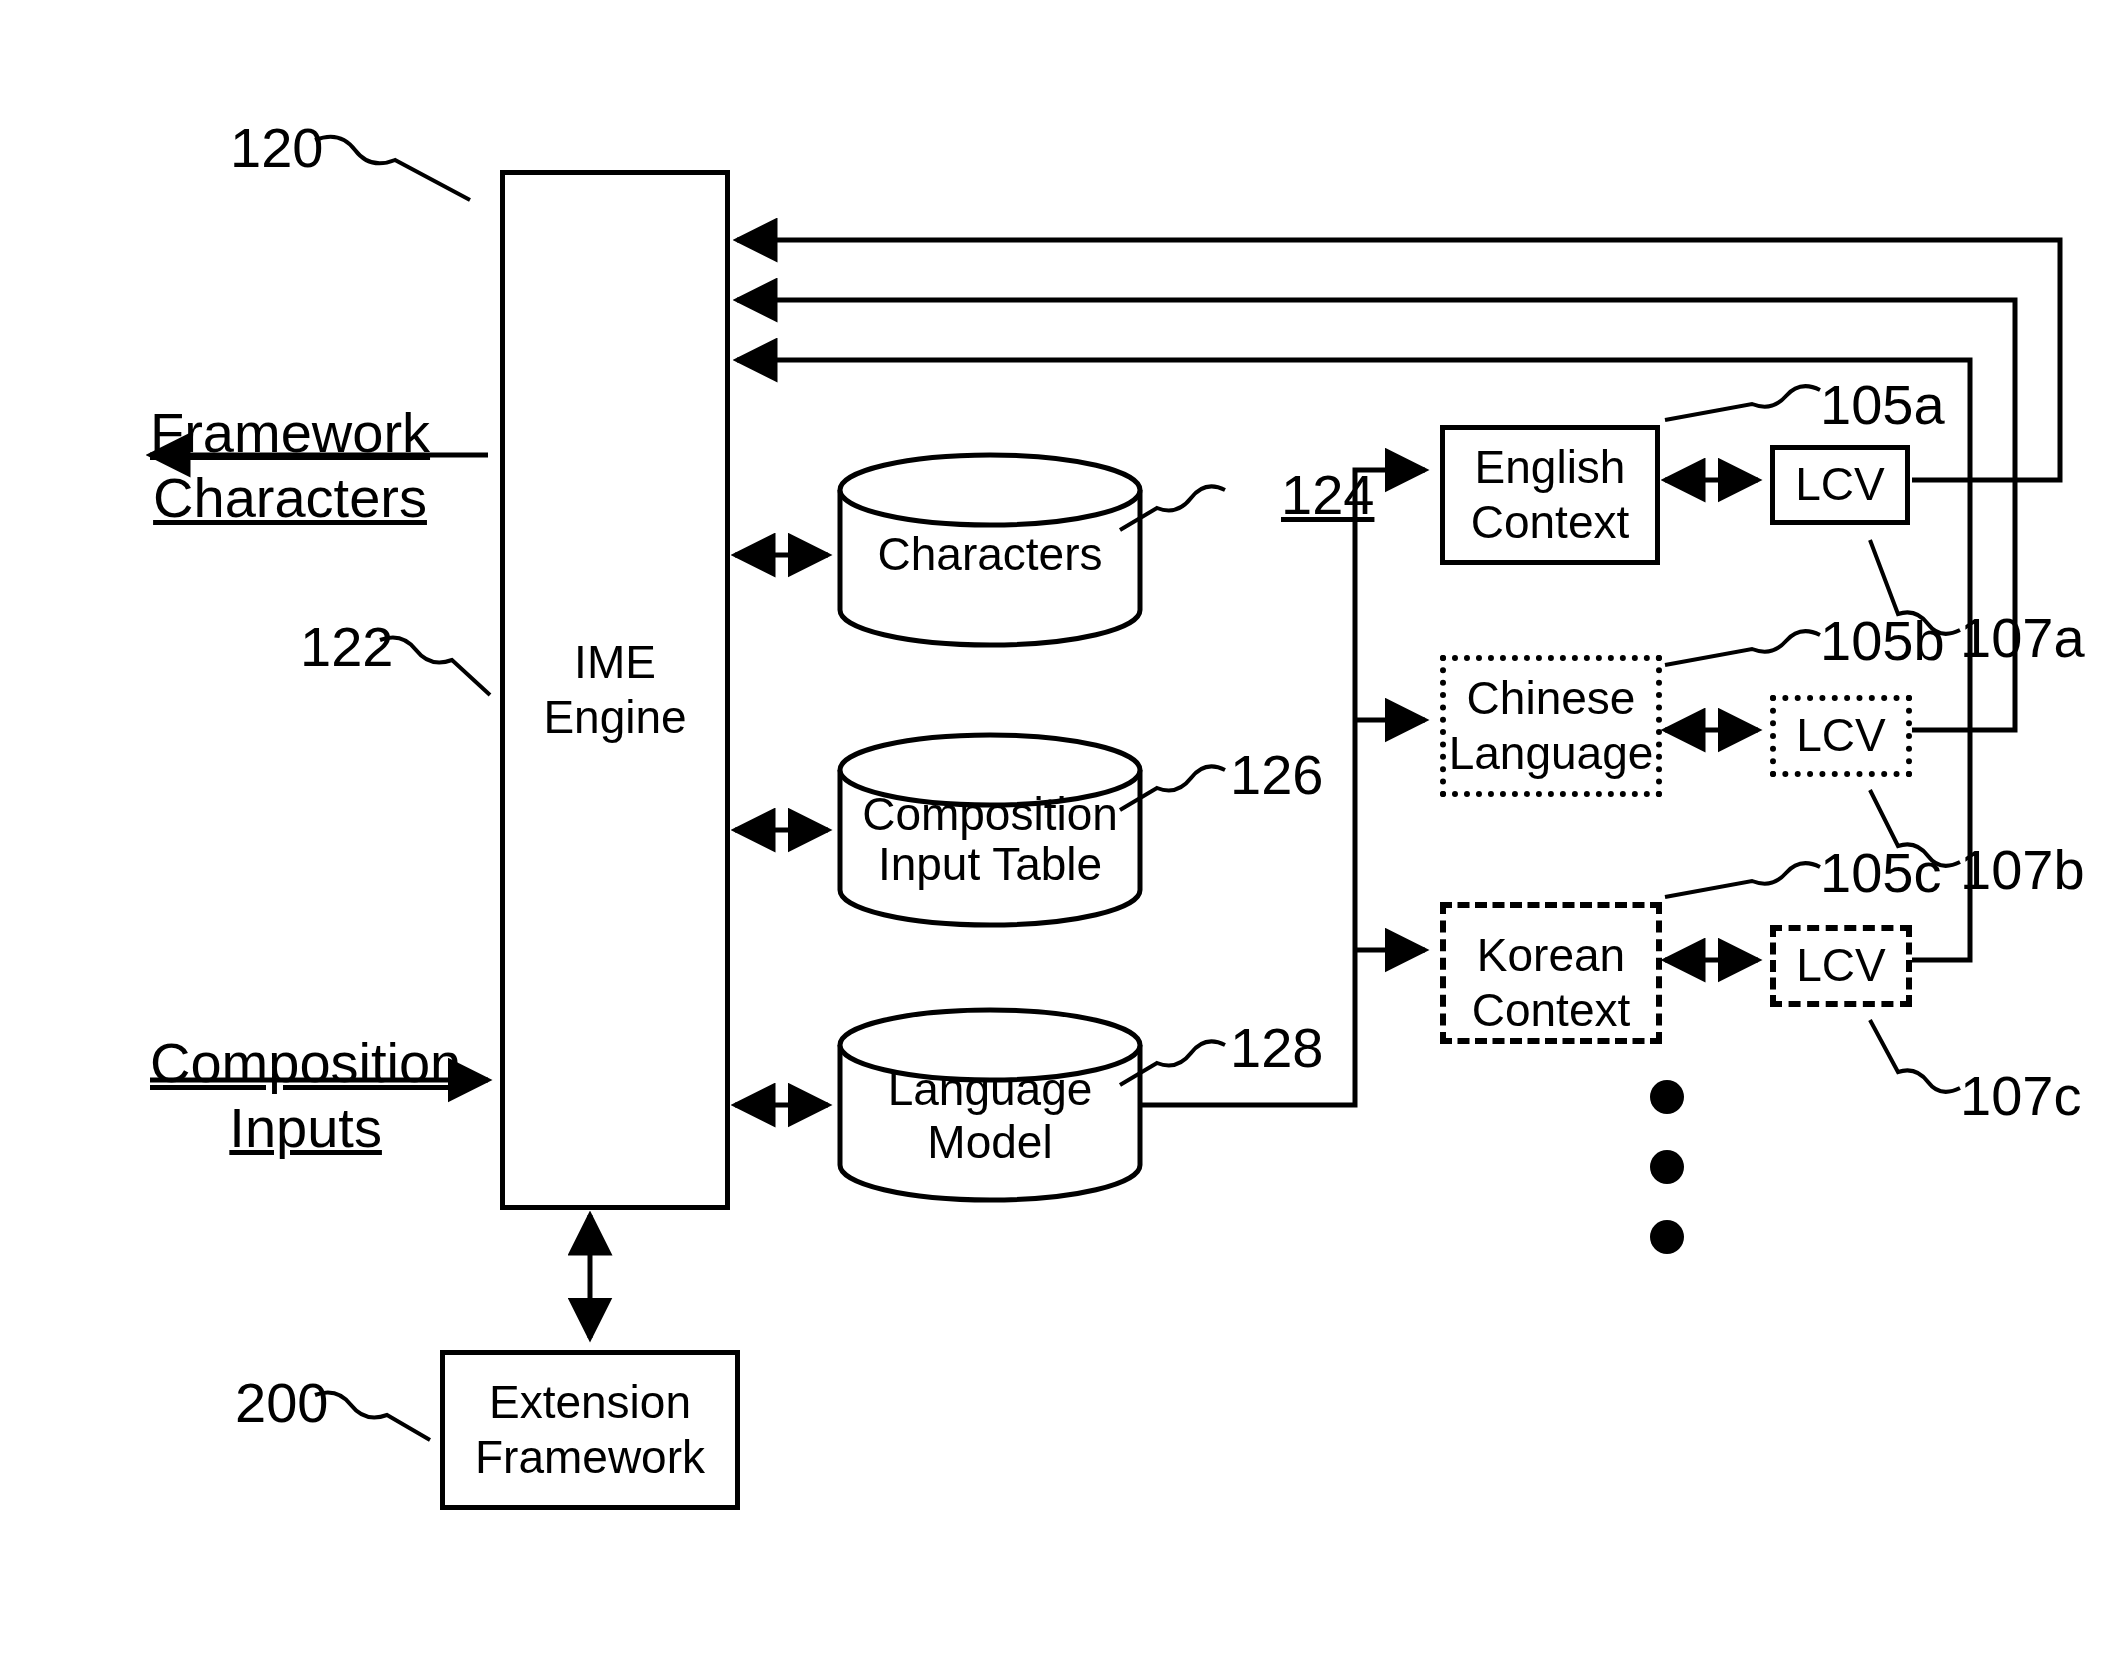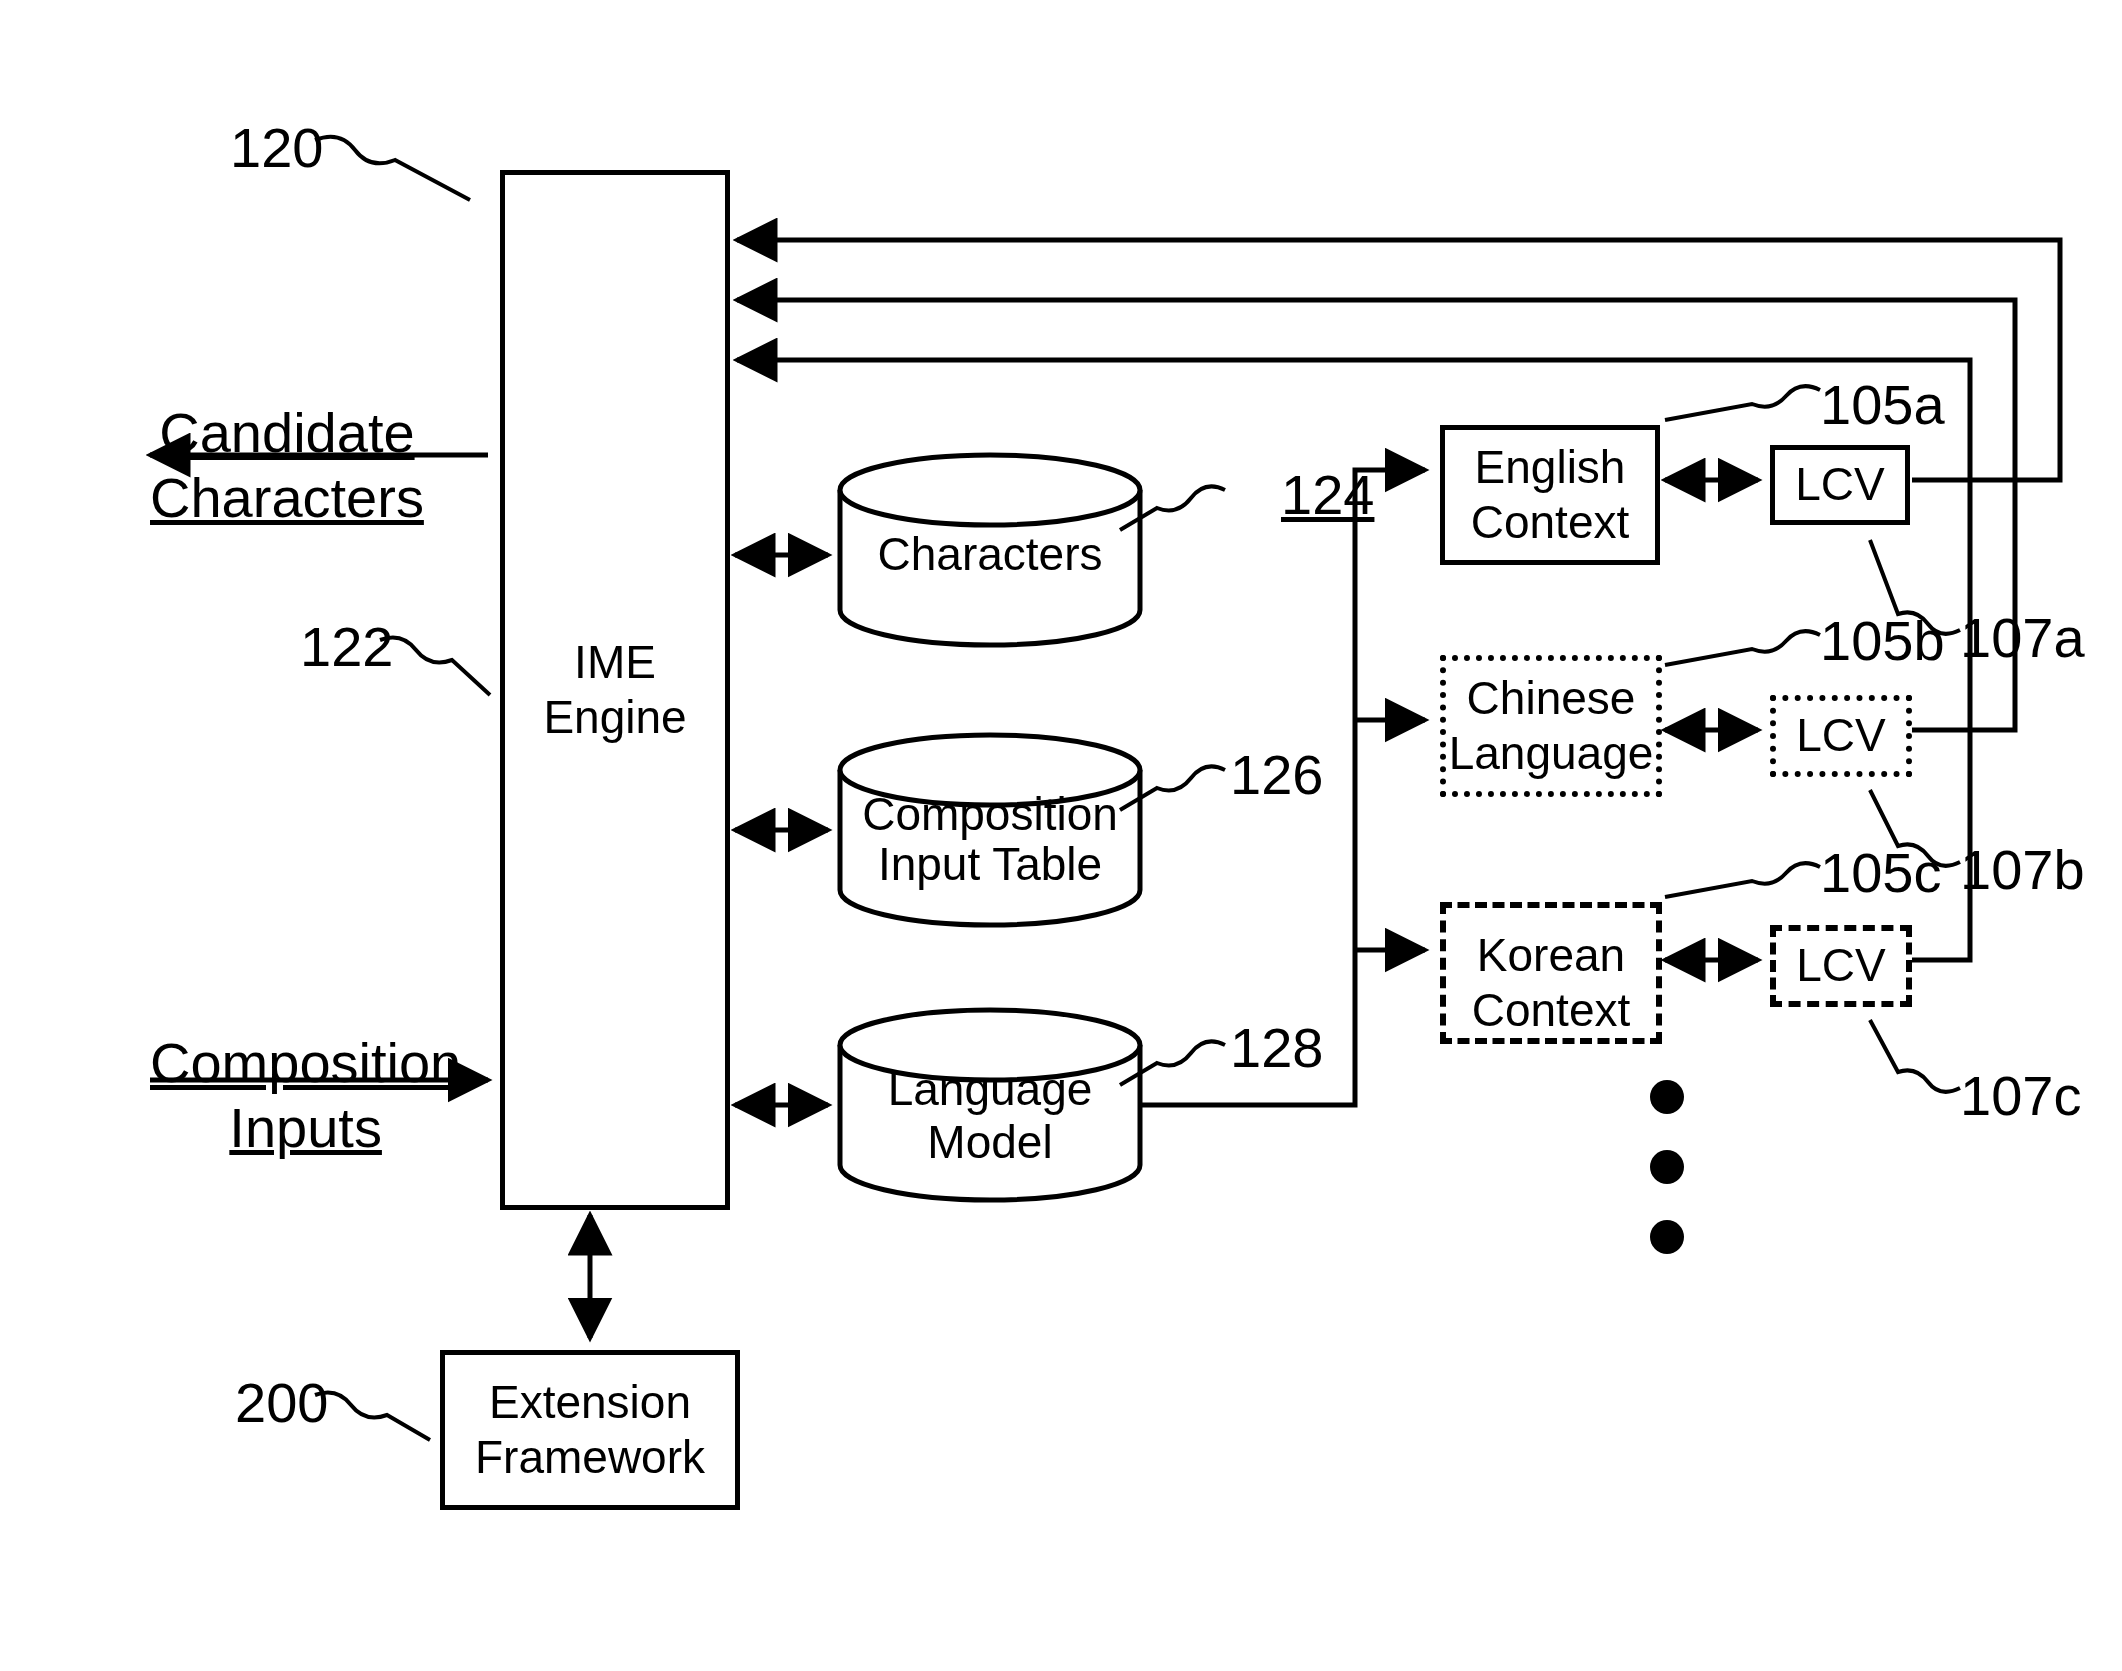--- a/index.html
+++ b/index.html
@@ -98,21 +98,21 @@
   <div class="label" style="left:235px; top:1370px;">200</div>
 
   <div class="label" style="left:1820px; top:372px;">105a</div>
   <div class="label" style="left:1820px; top:608px;">105b</div>
   <div class="label" style="left:1820px; top:840px;">105c</div>
 
   <div class="label" style="left:1960px; top:605px;">107a</div>
   <div class="label" style="left:1960px; top:837px;">107b</div>
   <div class="label" style="left:1960px; top:1063px;">107c</div>
 
-  <div class="label underline" style="left:150px; top:400px; text-align:center;">Candidate
+  <div class="label underline" style="left:150px; top:400px; text-align:center;">Framework
 Characters</div>
   <div class="label underline" style="left:150px; top:1030px; text-align:center;">Composition
 Inputs</div>
 
   <div class="dot" style="left:1650px; top:1080px;"></div>
   <div class="dot" style="left:1650px; top:1150px;"></div>
   <div class="dot" style="left:1650px; top:1220px;"></div>
 
   <svg class="overlay" viewBox="0 0 2122 1671">
     <defs>

